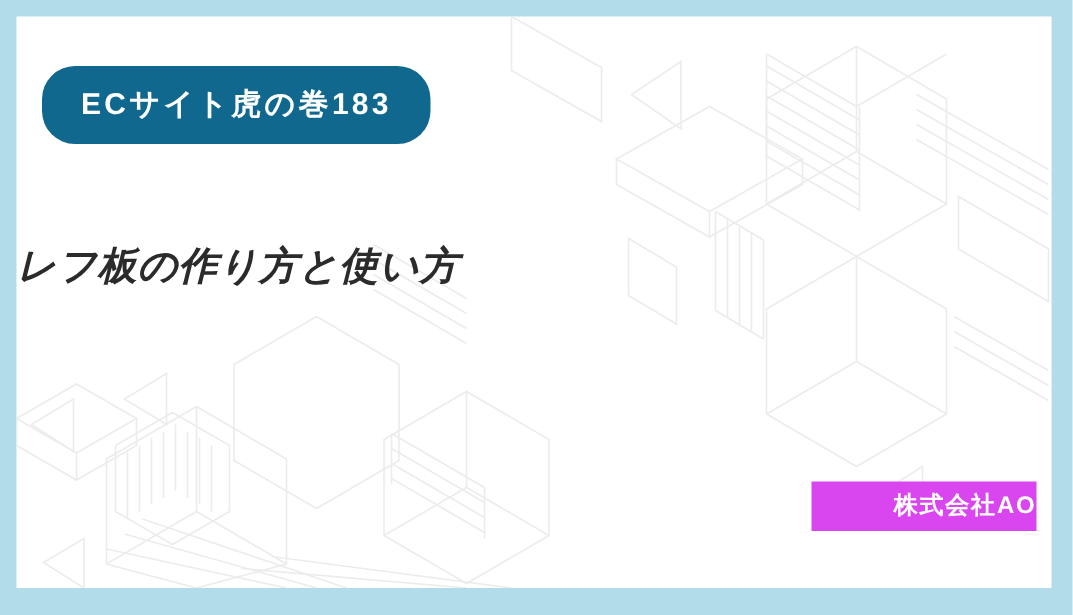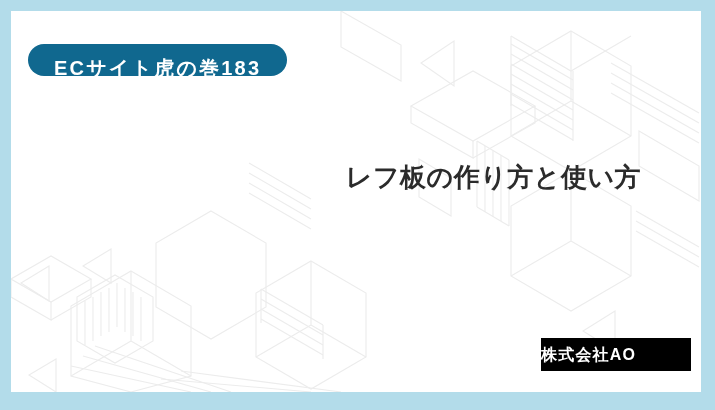--- a/index.html
+++ b/index.html
@@ -43,66 +43,68 @@
     width: 690px;
     height: 381px;
     pointer-events: none;
   }
 
   
   #badge {
     position: absolute;
     left: 17px;
     top: 33px;
-    height: 32px;
+    height: 52px;
     padding: 14px 26px;
     display: flex;
+    align-items: center;
     justify-content: center;
     background: #10688f;
     border-radius: 22px;
     box-sizing: border-box;
   }
   #badge .badge-text {
     color: #ffffff;
     font-size: 20px;
     font-weight: bold;
     letter-spacing: 2.2px;
     line-height: 1;
     white-space: nowrap;
   }
 
   
   #title-block {
     position: absolute;
     left: 0;
     top: 148px;
     width: 630px;
-    text-align: right;
+    text-align: left;
+    font-style: italic;
   }
   #title-block .title-line {
     display: block;
     color: #2b2b2b;
     font-weight: bold;
     line-height: 1.42;
     white-space: nowrap;
   }
   #title-block .line-1 { font-size: 26px; letter-spacing: 0.5px; }
   #title-block .line-2 { font-size: 27px; letter-spacing: 0.5px; }
 
   
   #logo-box {
     position: absolute;
     left: 530px;
-    top: 327px;
+    top: 310px;
     width: 150px;
     height: 33px;
-    background: #000000;
+    background: #d946ef;
     display: flex;
     align-items: center;
-    justify-content: flex-start;
+    justify-content: flex-end;
     box-sizing: border-box;
   }
   #logo-box .logo-text {
     color: #ffffff;
     font-size: 16px;
     font-weight: bold;
     letter-spacing: 1.2px;
     line-height: 1;
     white-space: nowrap;
   }

